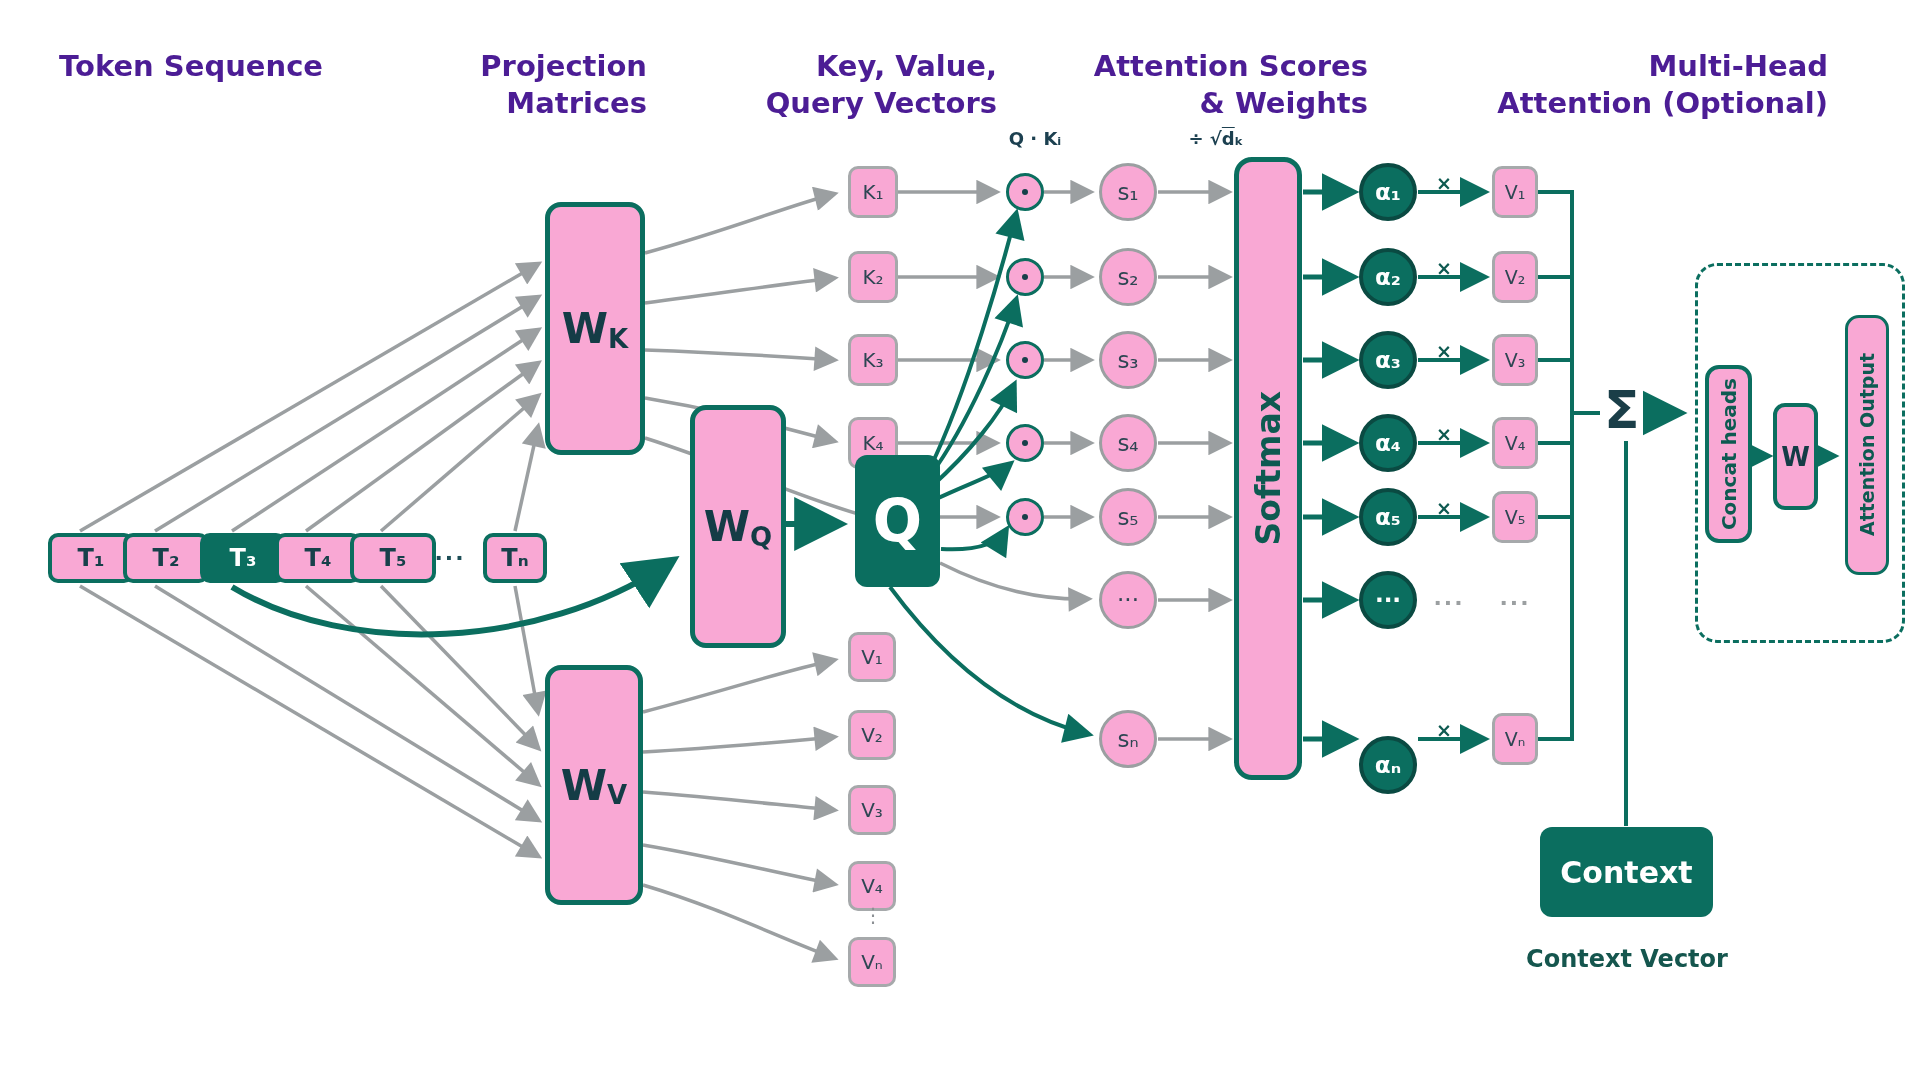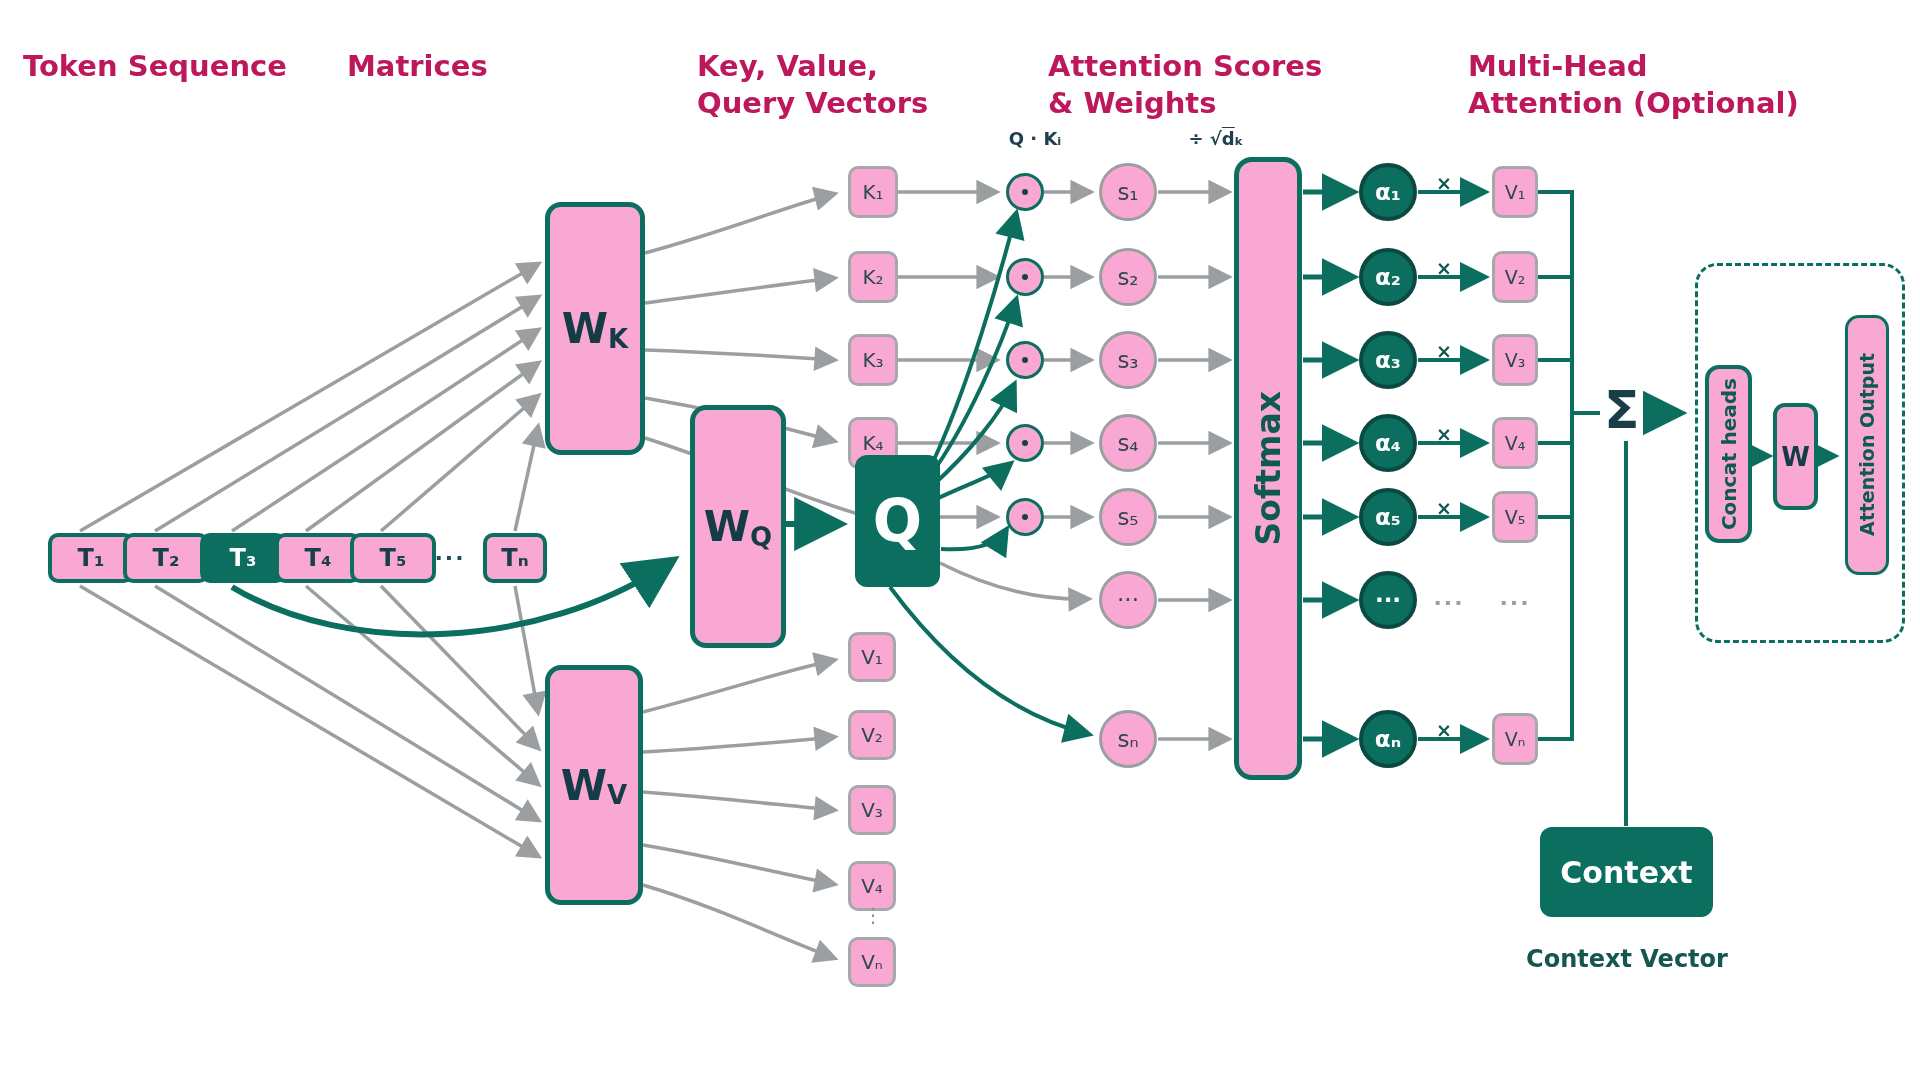--- a/index.html
+++ b/index.html
@@ -1,20 +1,20 @@
 <!DOCTYPE html>
 <html><head>
 <meta charset="utf-8">
 <style>
   html,body{margin:0;padding:0;background:#fff;}
   .stage{position:relative;width:1920px;height:1080px;background:#ffffff;overflow:hidden;
          font-family:"DejaVu Sans","Liberation Sans",sans-serif;}
   .wires{position:absolute;left:0;top:0;z-index:1;}
   .node{position:absolute;z-index:2;box-sizing:border-box;display:flex;align-items:center;justify-content:center;background:#f9a8d4;}
-  .hdr{position:absolute;z-index:2;text-align:left;font-weight:bold;font-size:29px;line-height:37px;color:#be185d;}
+  .hdr{position:absolute;z-index:2;text-align:right;font-weight:bold;font-size:29px;line-height:37px;color:#4c1d95;}
   .hdr span{display:block;}
   .tok{width:86px;height:50px;border:4px solid #0B6E5F;border-radius:10px;font-weight:bold;font-size:24px;color:#17404A;}
   .tok.filled{background:#0B6E5F;color:#fff;}
   .wbox{border:5px solid #0B6E5F;border-radius:16px;font-weight:bold;color:#143C46;font-size:42px;}
   .wsub{font-size:26px;position:relative;top:10px;font-weight:bold;}
   .kv{width:50px;height:52px;border:3.5px solid #A6A9AB;border-radius:10px;font-size:20px;color:#2E4653;}
   .qbox{width:85px;height:132px;background:#0B6E5F;border:none;border-radius:12px;color:#fff;font-weight:bold;font-size:58px;}
   .dotc{width:38px;height:38px;border:3.5px solid #0B6E5F;border-radius:50%;}
   .pip{width:6px;height:6px;border-radius:50%;background:#17404A;}
   .scirc{width:58px;height:58px;border:3.5px solid #9B9FA1;border-radius:50%;font-size:23px;color:#2E4653;}
@@ -164,20 +164,21 @@
       <path d="M1653,413 L1674,413" marker-end="url(#atb)"></path>
       <path d="M1753,456 L1760,456" marker-end="url(#atb)"></path>
       <path d="M1819,456 L1826,456" marker-end="url(#atb)"></path>
     </g>
   </svg>
 
   <div class="hdr" style="left:23px;top:48px;width:300px;">
     <span>Token Sequence</span>
   </div>
   <div class="hdr" style="left:347px;top:48px;width:300px;">
+    <span>Projection</span>
     <span>Matrices</span>
   </div>
   <div class="hdr" style="left:697px;top:48px;width:300px;">
     <span>Key, Value,</span>
     <span>Query Vectors</span>
   </div>
   <div class="hdr" style="left:1048px;top:48px;width:320px;">
     <span>Attention Scores</span>
     <span>&amp; Weights</span>
   </div>
@@ -310,21 +311,21 @@
     </div>
   <div class="node acirc" style="left:1359px;top:414px;">
       <span>α₄</span>
     </div>
   <div class="node acirc" style="left:1359px;top:488px;">
       <span>α₅</span>
     </div>
   <div class="node acirc" style="left:1359px;top:571px;">
       <span>···</span>
     </div>
-  <div class="node acirc" style="left:1359px;top:710px;align-items:center;">
+  <div class="node acirc" style="left:1359px;top:736px;align-items:center;">
       <span>αₙ</span>
     </div>
 
   <div class="times" style="left:1436px;top:172px;">×</div>
   <div class="times" style="left:1436px;top:257px;">×</div>
   <div class="times" style="left:1436px;top:340px;">×</div>
   <div class="times" style="left:1436px;top:423px;">×</div>
   <div class="times" style="left:1436px;top:497px;">×</div>
   <div class="times" style="left:1436px;top:719px;">×</div>
 

